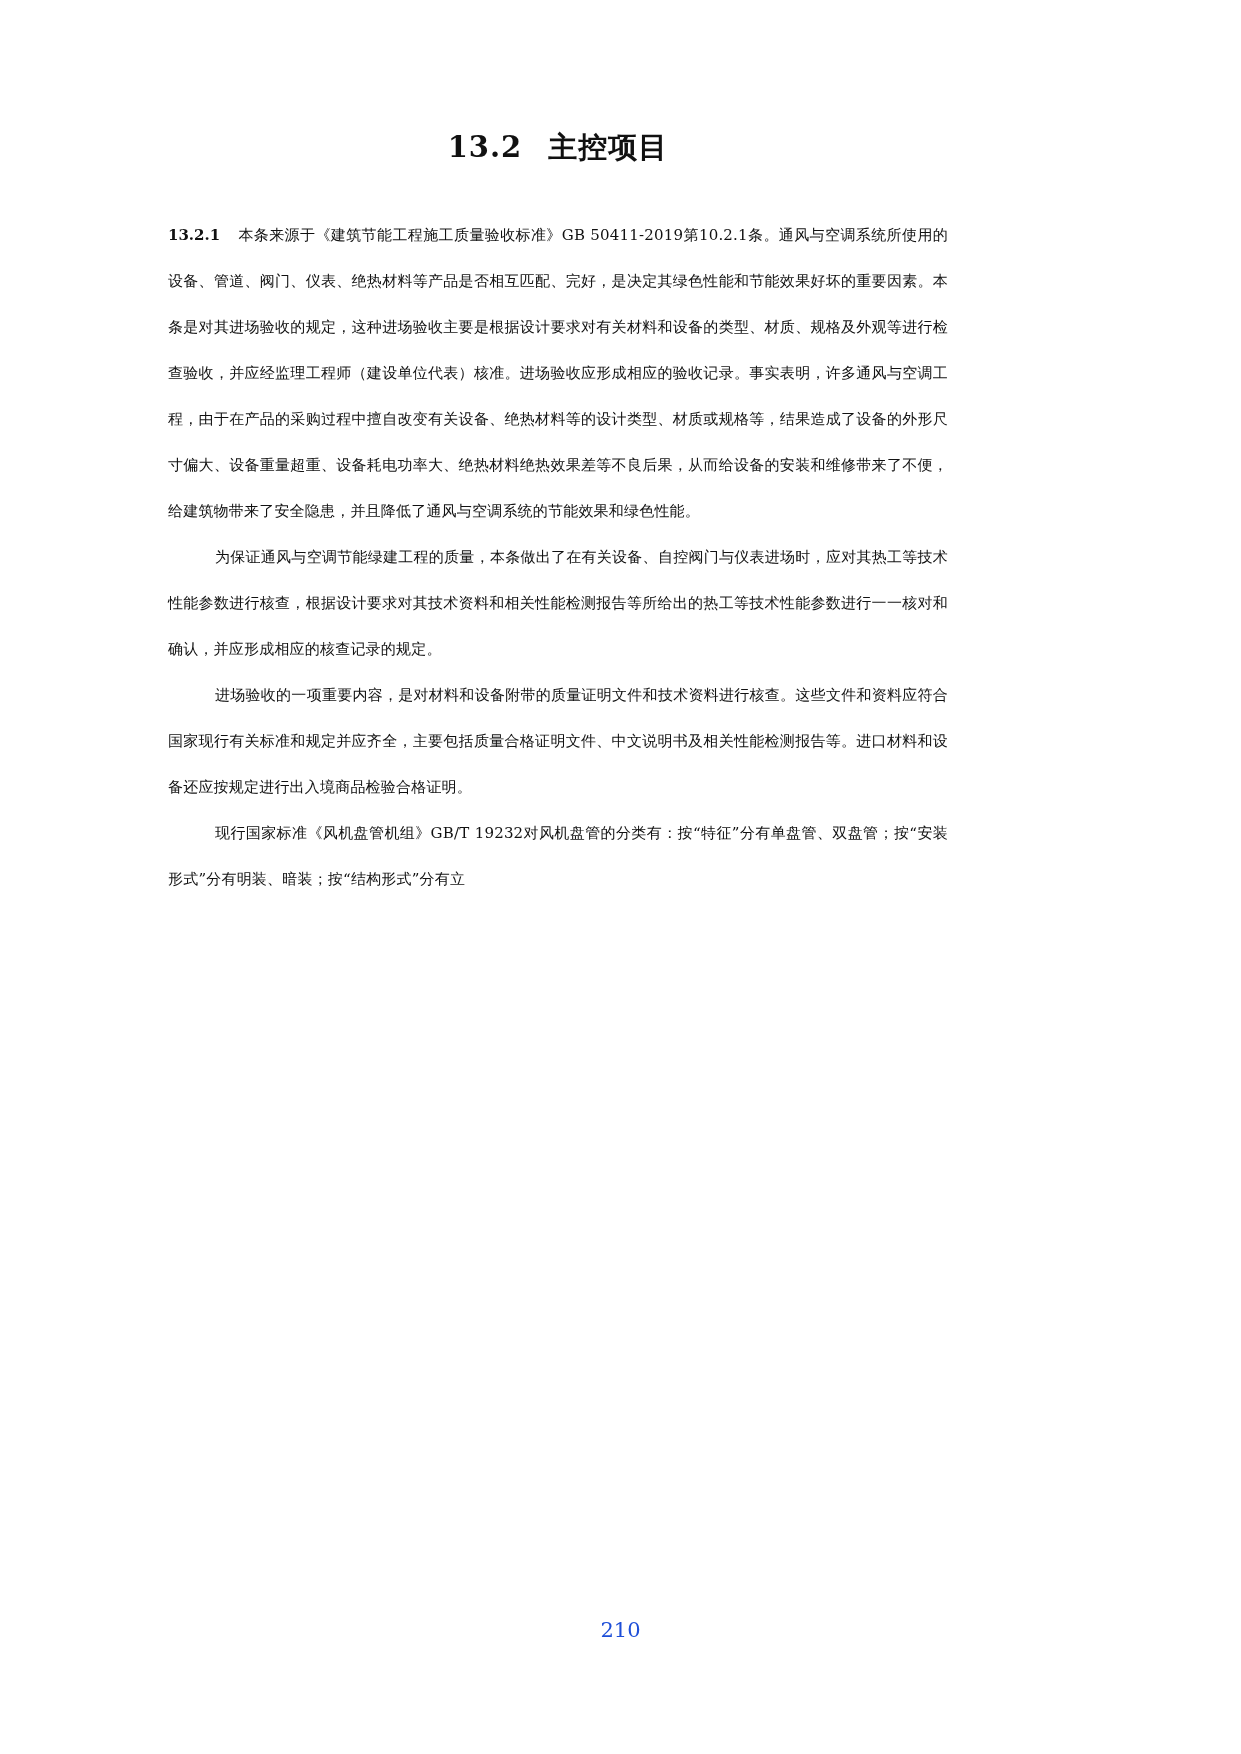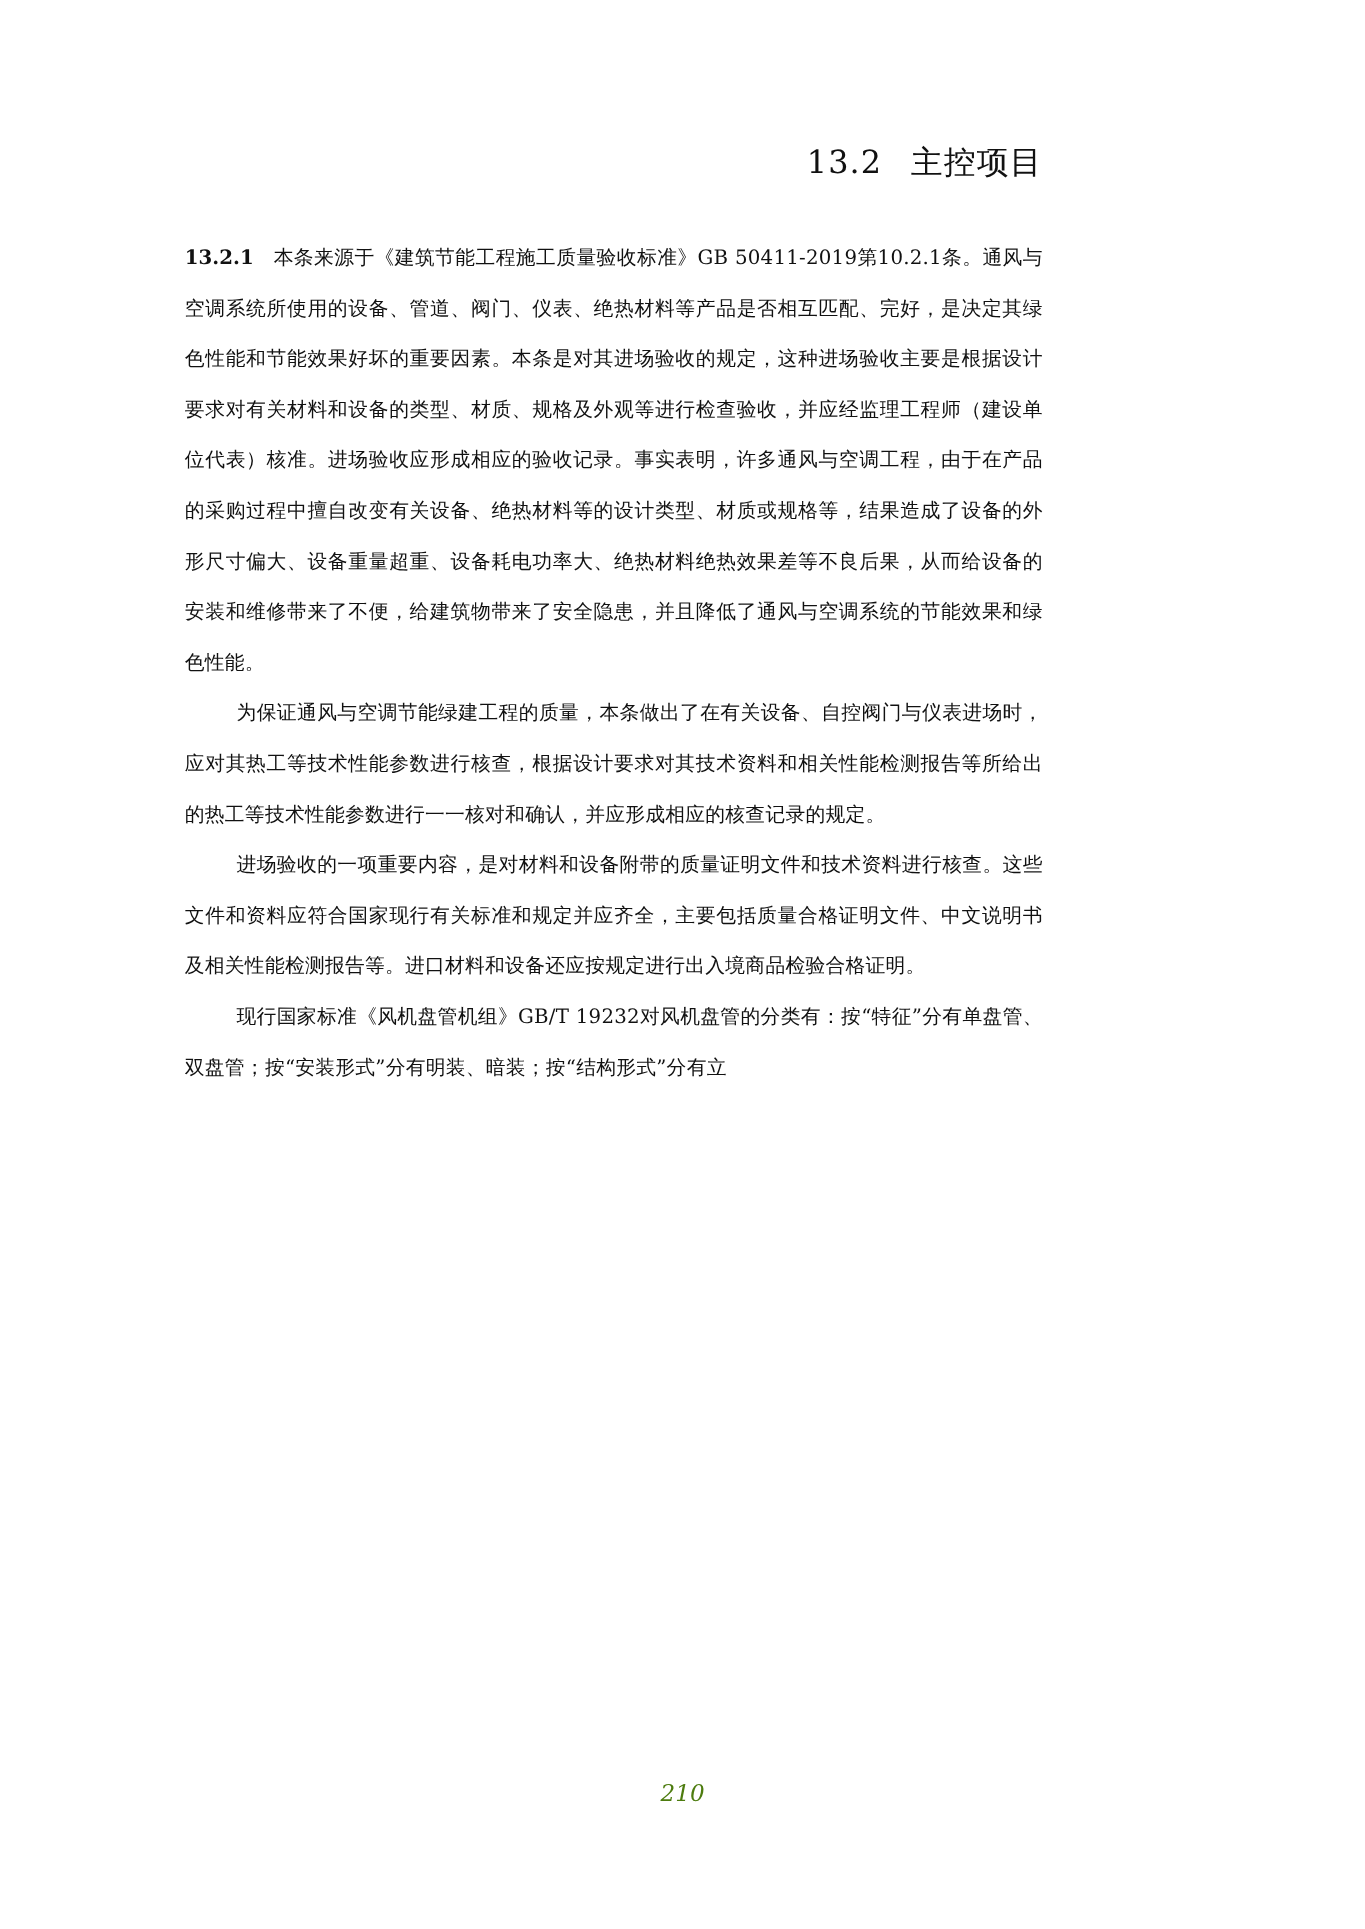--- a/index.html
+++ b/index.html
@@ -23,35 +23,35 @@
     padding: 0;
   }
   .content {
     position: absolute;
     left: 168px;
     top: 128px;
     width: 780px;
   }
   .section-title {
     font-size: 29px;
-    font-weight: normal;
-    text-align: right;
+    font-weight: bold;
+    text-align: center;
     letter-spacing: 1px;
     margin: 0 0 44px 0;
     font-family: "DejaVu Serif", "Liberation Serif", serif;
   }
   .section-title .num {
     font-family: "DejaVu Serif", "Liberation Serif", serif;
   }
   .section-title .gap {
     display: inline-block;
     width: 26px;
   }
   p.para {
-    font-size: 18px;
+    font-size: 15px;
     line-height: 46px;
     margin: 0;
     text-align: justify;
     text-justify: inter-ideograph;
     letter-spacing: 0.2px;
   }
   p.indent {
     text-indent: 47px;
   }
   .clause-num {
@@ -63,22 +63,21 @@
     width: 18px;
   }
   .footer {
     position: absolute;
     left: 0;
     top: 1618px;
     width: 1241px;
     text-align: center;
     font-size: 21px;
     font-family: "DejaVu Serif", "Liberation Serif", serif;
-    color: #4d7c0f;
-    font-style: italic;
+    color: #1d4ed8;
   }
 </style>
 </head>
 <body>
 
 <div class="page">
 
   <div class="content">
 
     <h2 class="section-title">

